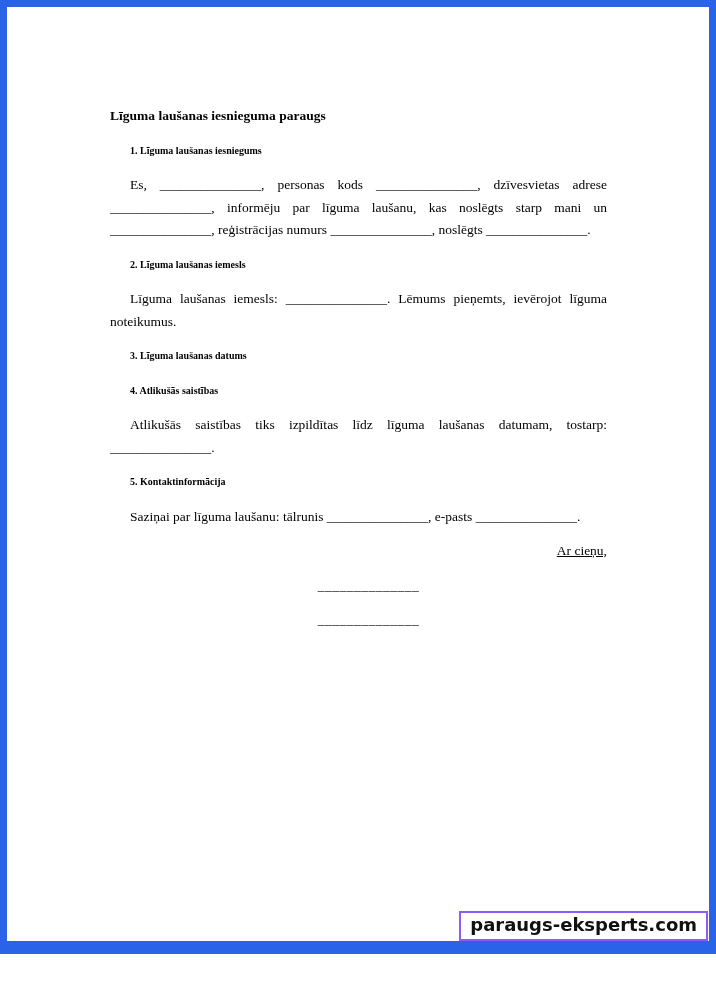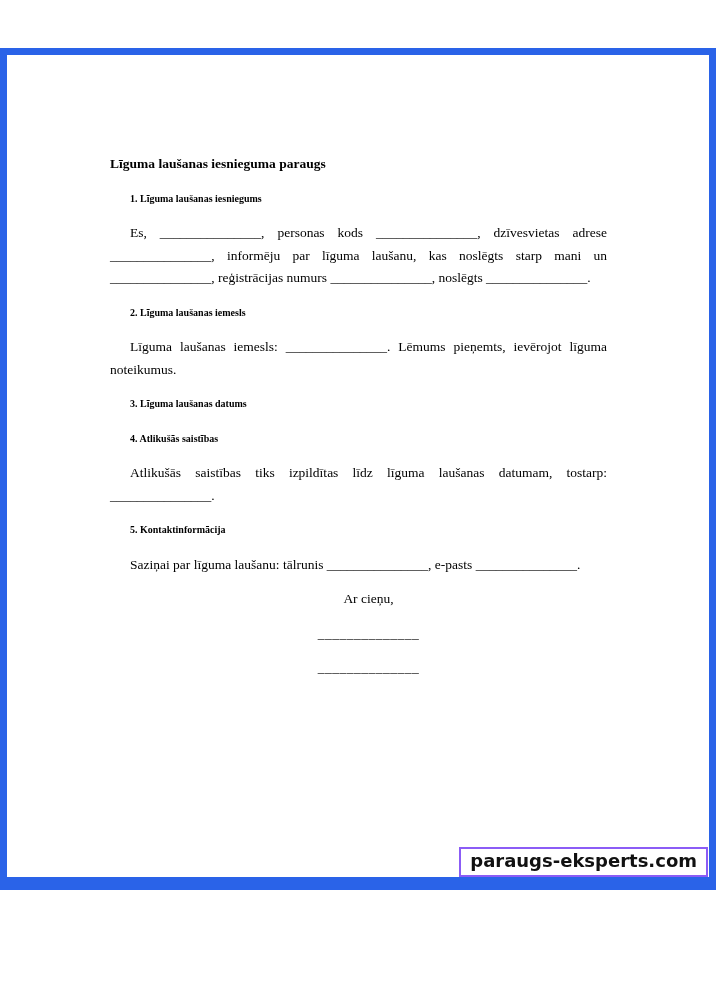--- a/index.html
+++ b/index.html
@@ -3,29 +3,28 @@
 <meta charset="utf-8">
 <style>
   html, body {
     margin: 0;
     padding: 0;
     background: #ffffff;
   }
   .frame {
     box-sizing: border-box;
     width: 716px;
-    height: 842px;
+    height: 954px;
     background: #ffffff;
     border: 7px solid #2a63e8;
     border-bottom-width: 13px;
     position: relative;
     overflow: hidden;
     font-family: "Liberation Serif", serif;
     color: #000000;
-    margin-top: 48px;
   }
   .doc {
     box-sizing: border-box;
     position: absolute;
     top: 0;
     left: 0;
     width: 702px; 
     padding: 98px 102px 0 103px;
     font-size: 13.5px;
     line-height: 22.5px;
@@ -39,21 +38,22 @@
     font-size: 10px;
     font-weight: bold;
     margin: 12px 0 12px 20px;
   }
   .para {
     margin: 12px 0;
     text-align: justify;
     text-indent: 20px;
   }
   .para.no-justify {
-    text-align: center;
+    text-align: right;
+    text-decoration: underline;
   }
   .sig-line {
     margin: 12px 0;
     text-indent: 20px;
     letter-spacing: 0.5px;
     text-align: center;
   }
   .badge {
     position: absolute;
     right: 1px;

